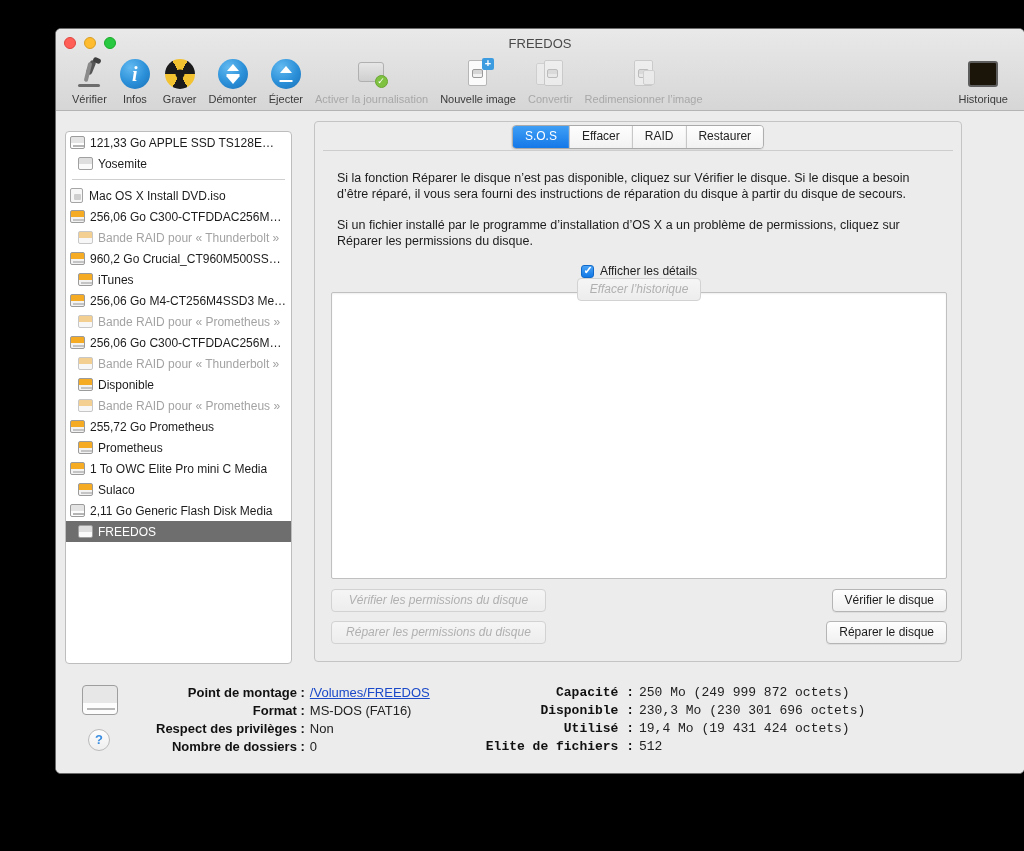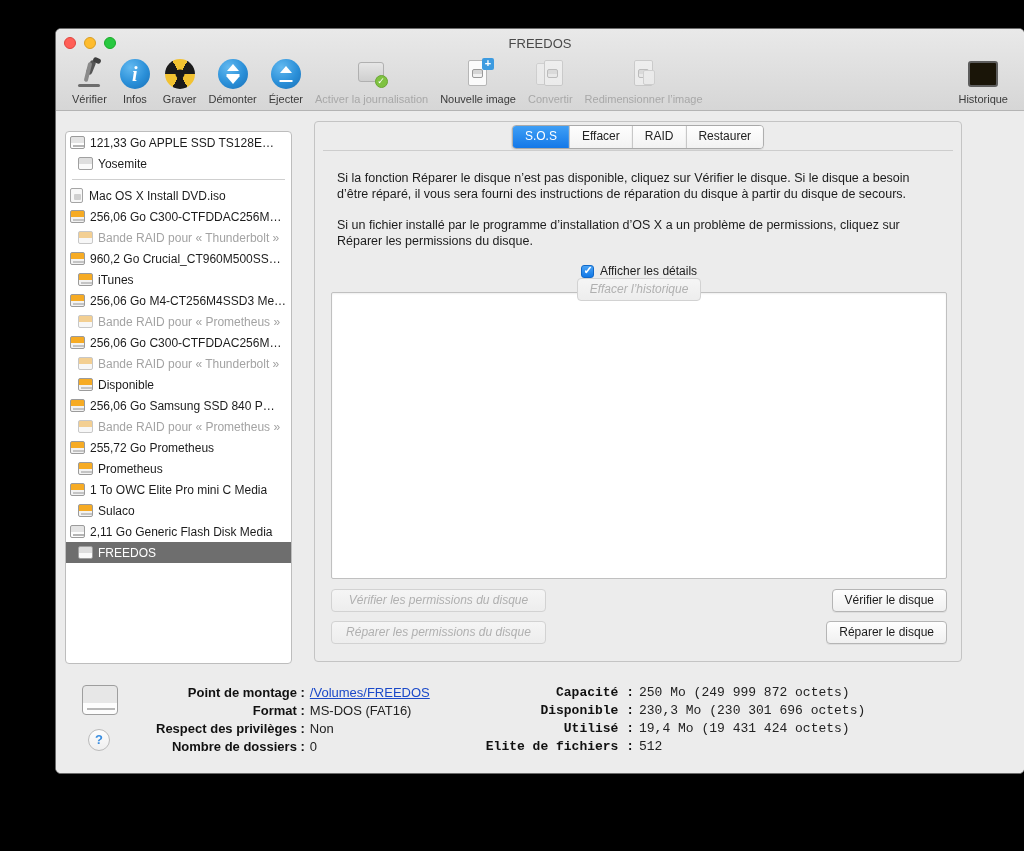--- a/index.html
+++ b/index.html
@@ -441,24 +441,20 @@
           <span class="side-label">256,06 Go C300-CTFDDAC256M…</span>
         </div>
         <div class="side-row child dim">
           <span class="di di-dim"></span>
           <span class="side-label">Bande RAID pour « Thunderbolt »</span>
         </div>
         <div class="side-row child">
           <span class="di di-ext"></span>
           <span class="side-label">Disponible</span>
         </div>
-        <div class="side-row">
-          <span class="di di-ext"></span>
-          <span class="side-label">256,06 Go Samsung SSD 840 P…</span>
-        </div>
         <div class="side-row child dim">
           <span class="di di-dim"></span>
           <span class="side-label">Bande RAID pour « Prometheus »</span>
         </div>
         <div class="side-row">
           <span class="di di-ext"></span>
           <span class="side-label">255,72 Go Prometheus</span>
         </div>
         <div class="side-row child">
           <span class="di di-ext"></span>

